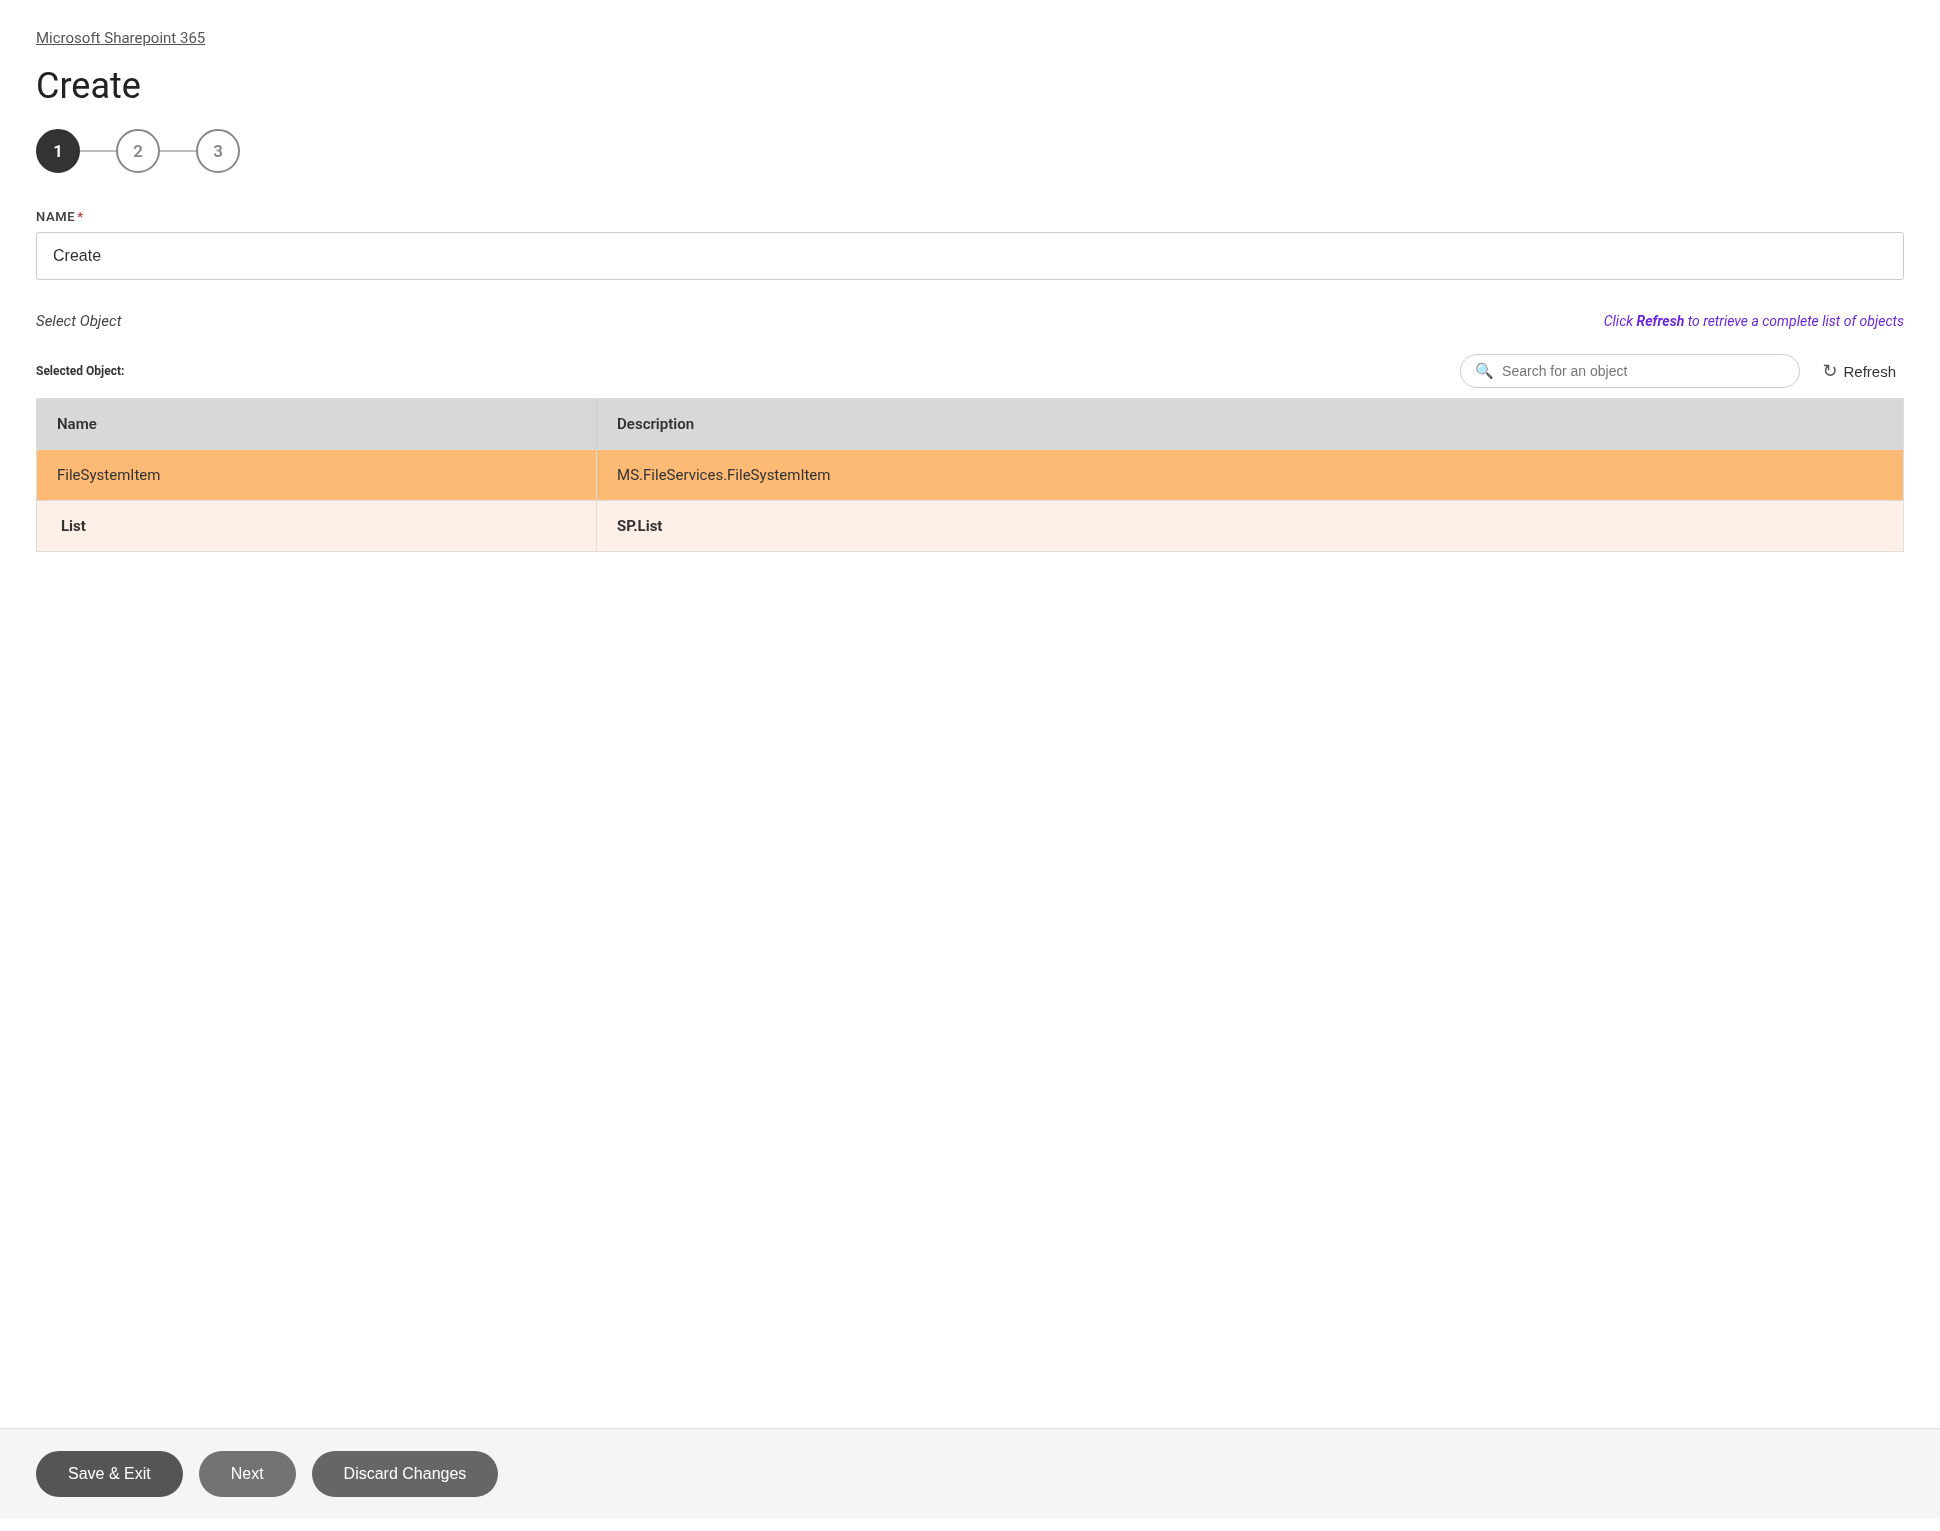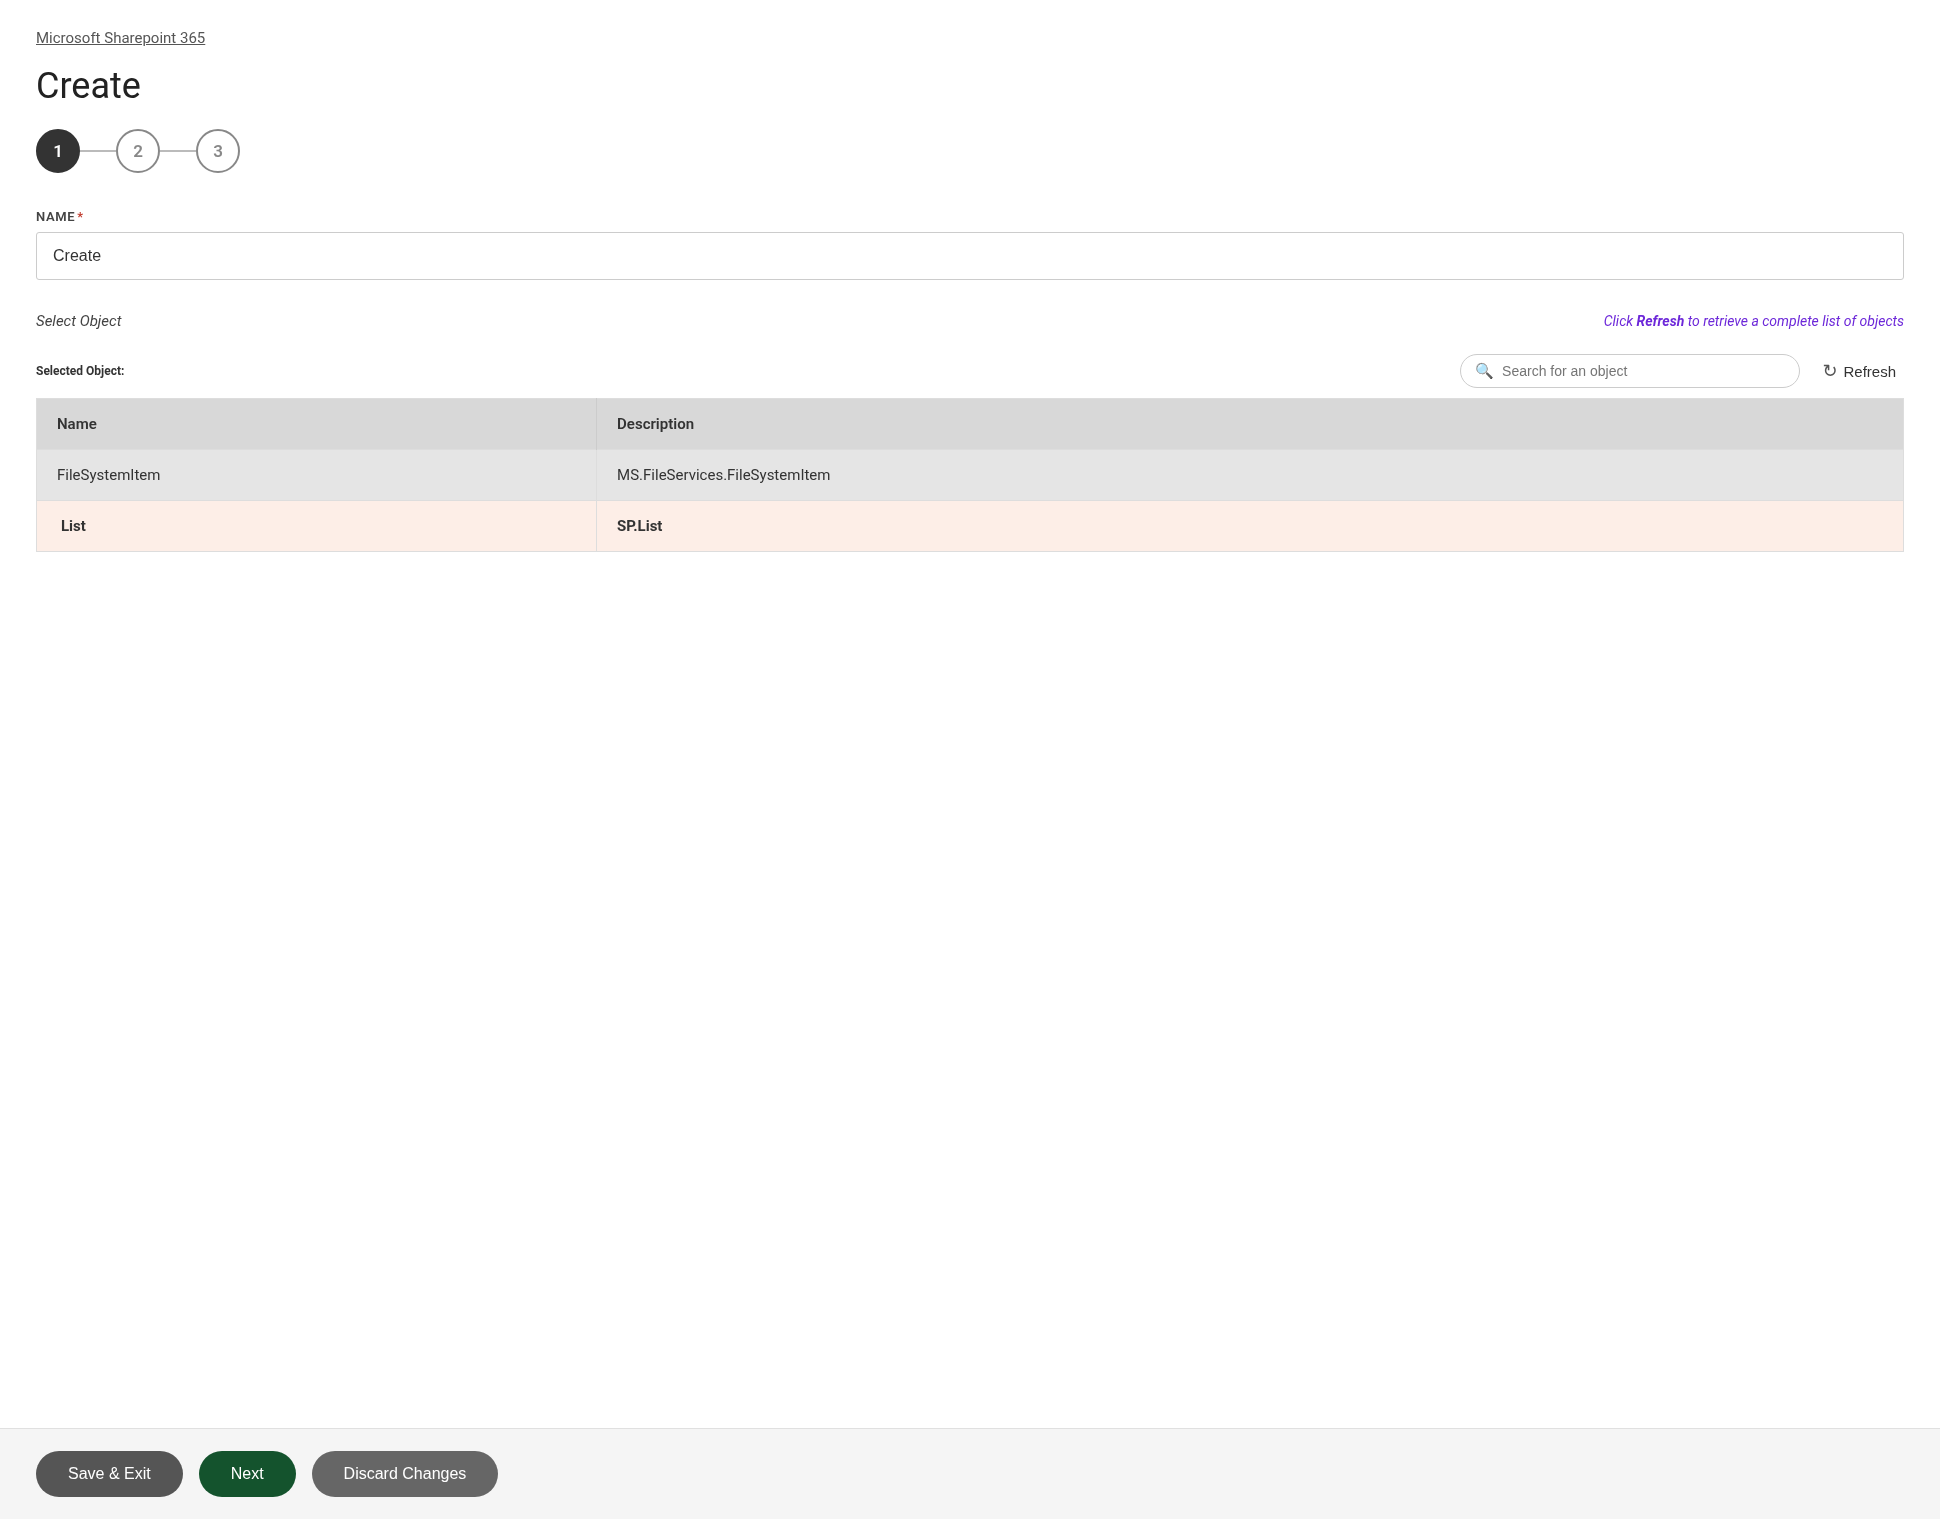--- a/index.html
+++ b/index.html
@@ -180,21 +180,21 @@
     .objects-table th:last-child { border-right: none; }
     .objects-table td {
       padding: 16px 20px;
       font-size: 15px;
       color: #333;
       border-right: 1px solid #ddd;
       border-top: 1px solid #ddd;
     }
     .objects-table td:last-child { border-right: none; }
     .objects-table tr.row-normal {
-      background: #e5e5e5;
+      background: #fdba74;
       margin-top: 12px;
     }
     .objects-table tr.row-selected {
       background: #fdeee7;
     }
     .table-name-col {
       width: 30%;
     }
     .bottom-area {
       background: #f5f5f5;
@@ -215,21 +215,21 @@
       font-weight: 500;
       cursor: pointer;
       border: none;
       outline: none;
     }
     .btn-dark {
       background: #555;
       color: #fff;
     }
     .btn-orange {
-      background: #14532d;
+      background: #737373;
       color: #fff;
     }
     .btn-gray {
       background: #666;
       color: #fff;
     }
     .content-area {
       padding-bottom: 100px;
     }
   </style>

